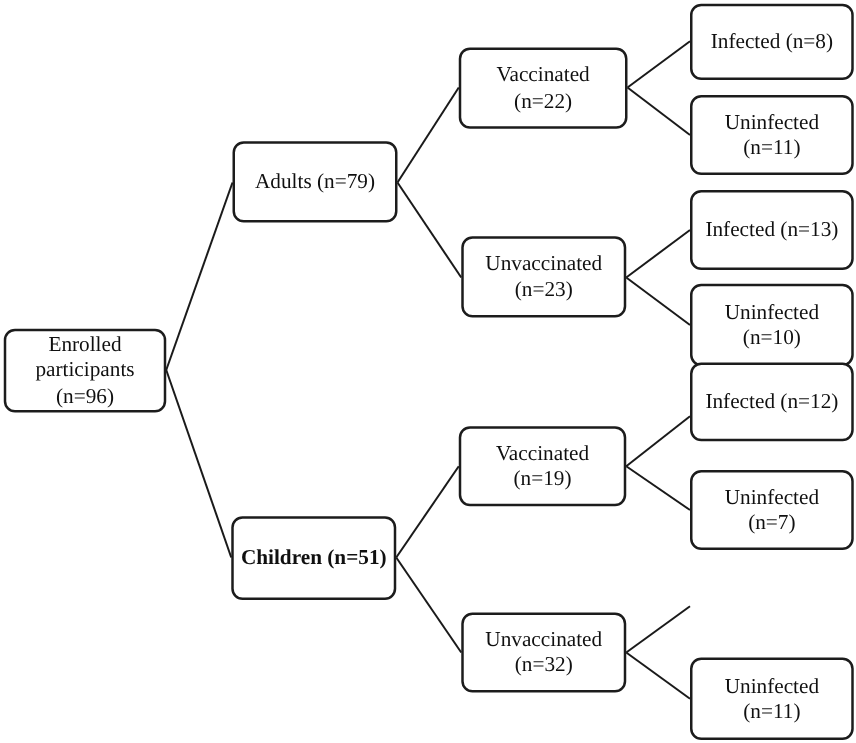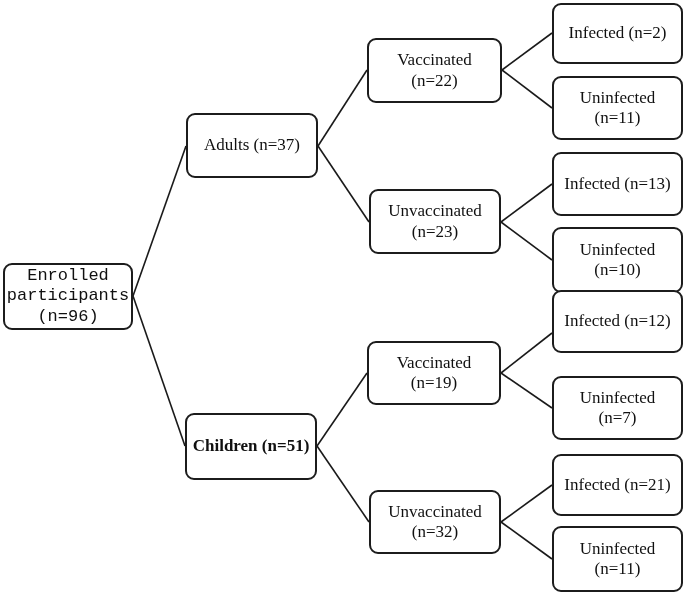--- a/index.html
+++ b/index.html
@@ -28,21 +28,21 @@
     text-align: center;
   }
   .lbl {
     white-space: pre-line;
     font-size: 17px;
     line-height: 1.18;
     color: #101010;
     padding: 0 4px;
   }
   
-  .n-root      { left: 3px;   top: 263px; width: 130px; height: 67px; font-family: Liberation Mono, monospace; }
+  .n-root      { left: 3px;   top: 263px; width: 130px; height: 67px; }
   .n-adults    { left: 186px; top: 113px; width: 132px; height: 65px; }
   .n-children  { left: 185px; top: 413px; width: 132px; height: 67px; font-weight: bold; }
   .n-a-vac     { left: 367px; top: 38px;  width: 135px; height: 65px; }
   .n-a-unvac   { left: 369px; top: 189px; width: 132px; height: 65px; }
   .n-c-vac     { left: 367px; top: 341px; width: 134px; height: 64px; }
   .n-c-unvac   { left: 369px; top: 490px; width: 132px; height: 64px; }
   .n-av-inf    { left: 552px; top: 3px;   width: 131px; height: 61px; }
   .n-av-uninf  { left: 552px; top: 76px;  width: 131px; height: 64px; }
   .n-au-inf    { left: 552px; top: 152px; width: 131px; height: 64px; }
   .n-au-uninf  { left: 552px; top: 227px; width: 131px; height: 66px; }
@@ -75,21 +75,21 @@
     </g>
   </svg>
 
   <div class="node n-root">
     <span class="lbl">Enrolled
 participants
 (n=96)</span>
   </div>
 
   <div class="node n-adults">
-    <span class="lbl">Adults (n=37)</span>
+    <span class="lbl">Adults (n=79)</span>
   </div>
 
   <div class="node n-children">
     <span class="lbl">Children (n=51)</span>
   </div>
 
   <div class="node n-a-vac">
     <span class="lbl">Vaccinated
 (n=22)</span>
   </div>
@@ -103,21 +103,21 @@
     <span class="lbl">Vaccinated
 (n=19)</span>
   </div>
 
   <div class="node n-c-unvac">
     <span class="lbl">Unvaccinated
 (n=32)</span>
   </div>
 
   <div class="node n-av-inf">
-    <span class="lbl">Infected (n=2)</span>
+    <span class="lbl">Infected (n=8)</span>
   </div>
 
   <div class="node n-av-uninf">
     <span class="lbl">Uninfected
 (n=11)</span>
   </div>
 
   <div class="node n-au-inf">
     <span class="lbl">Infected (n=13)</span>
   </div>
@@ -129,22 +129,19 @@
 
   <div class="node n-cv-inf">
     <span class="lbl">Infected (n=12)</span>
   </div>
 
   <div class="node n-cv-uninf">
     <span class="lbl">Uninfected
 (n=7)</span>
   </div>
 
-  <div class="node n-cu-inf">
-    <span class="lbl">Infected (n=21)</span>
-  </div>
 
   <div class="node n-cu-uninf">
     <span class="lbl">Uninfected
 (n=11)</span>
   </div>
 
 </div>
 
 </body></html>

